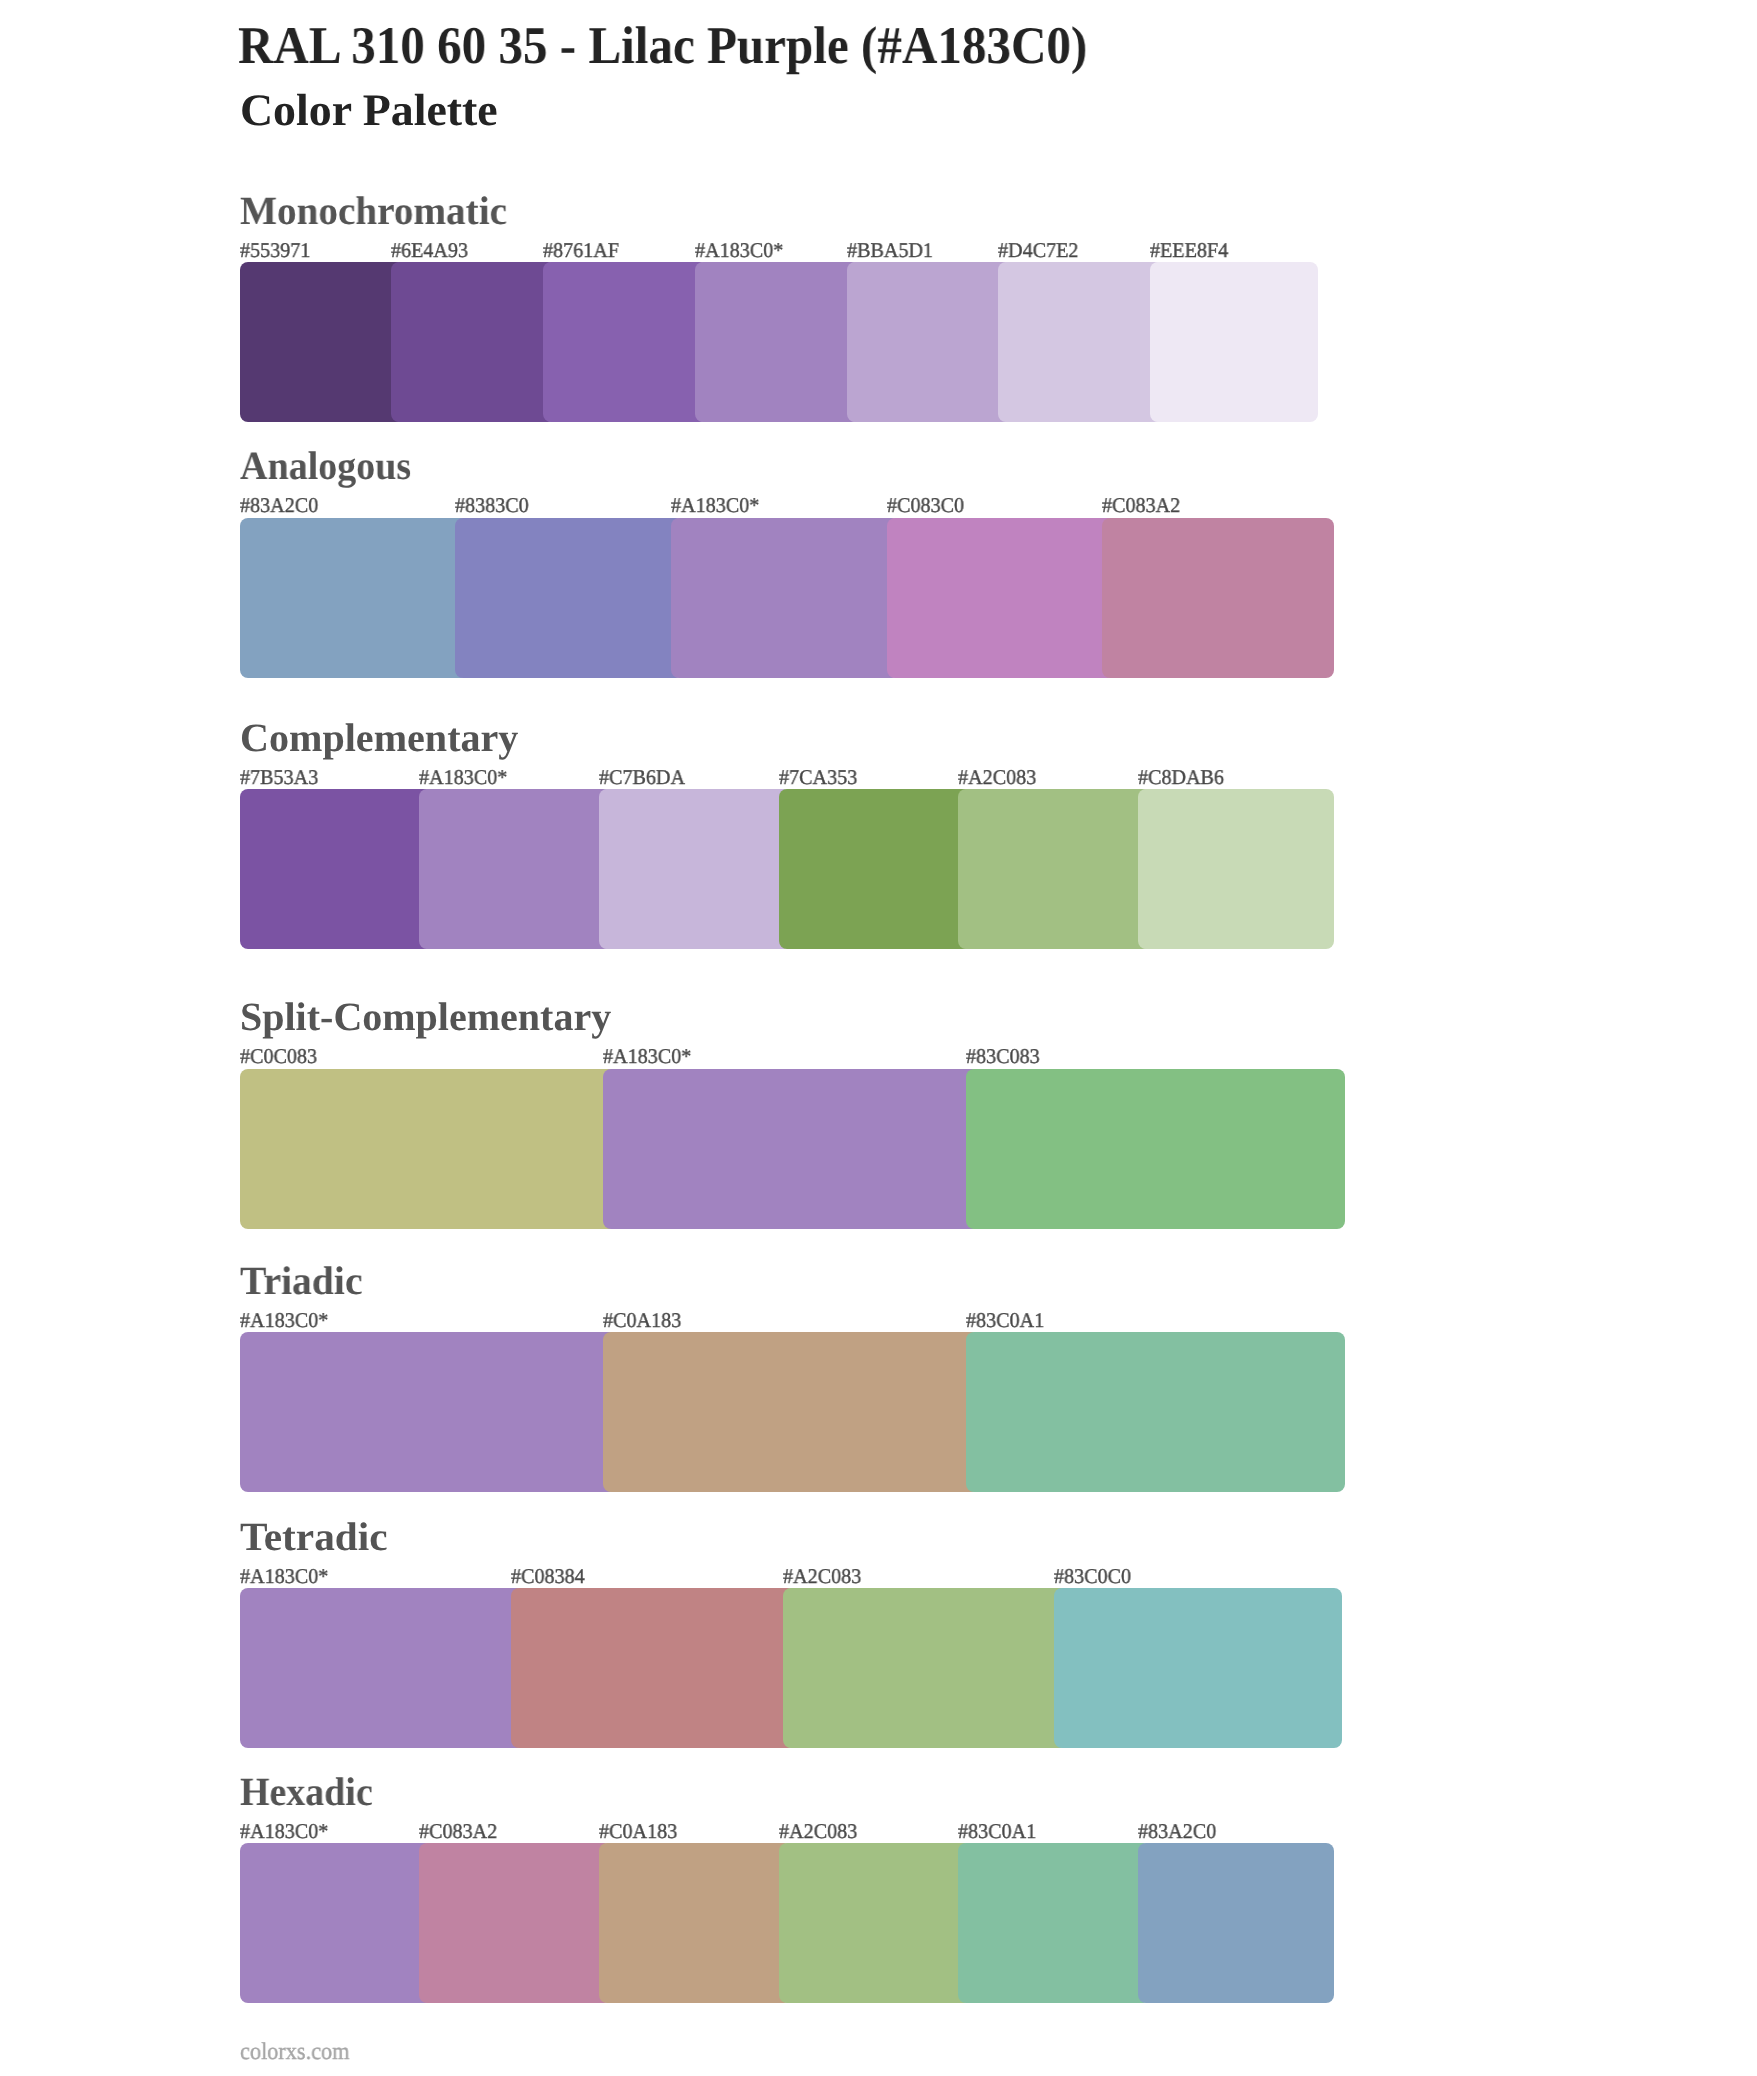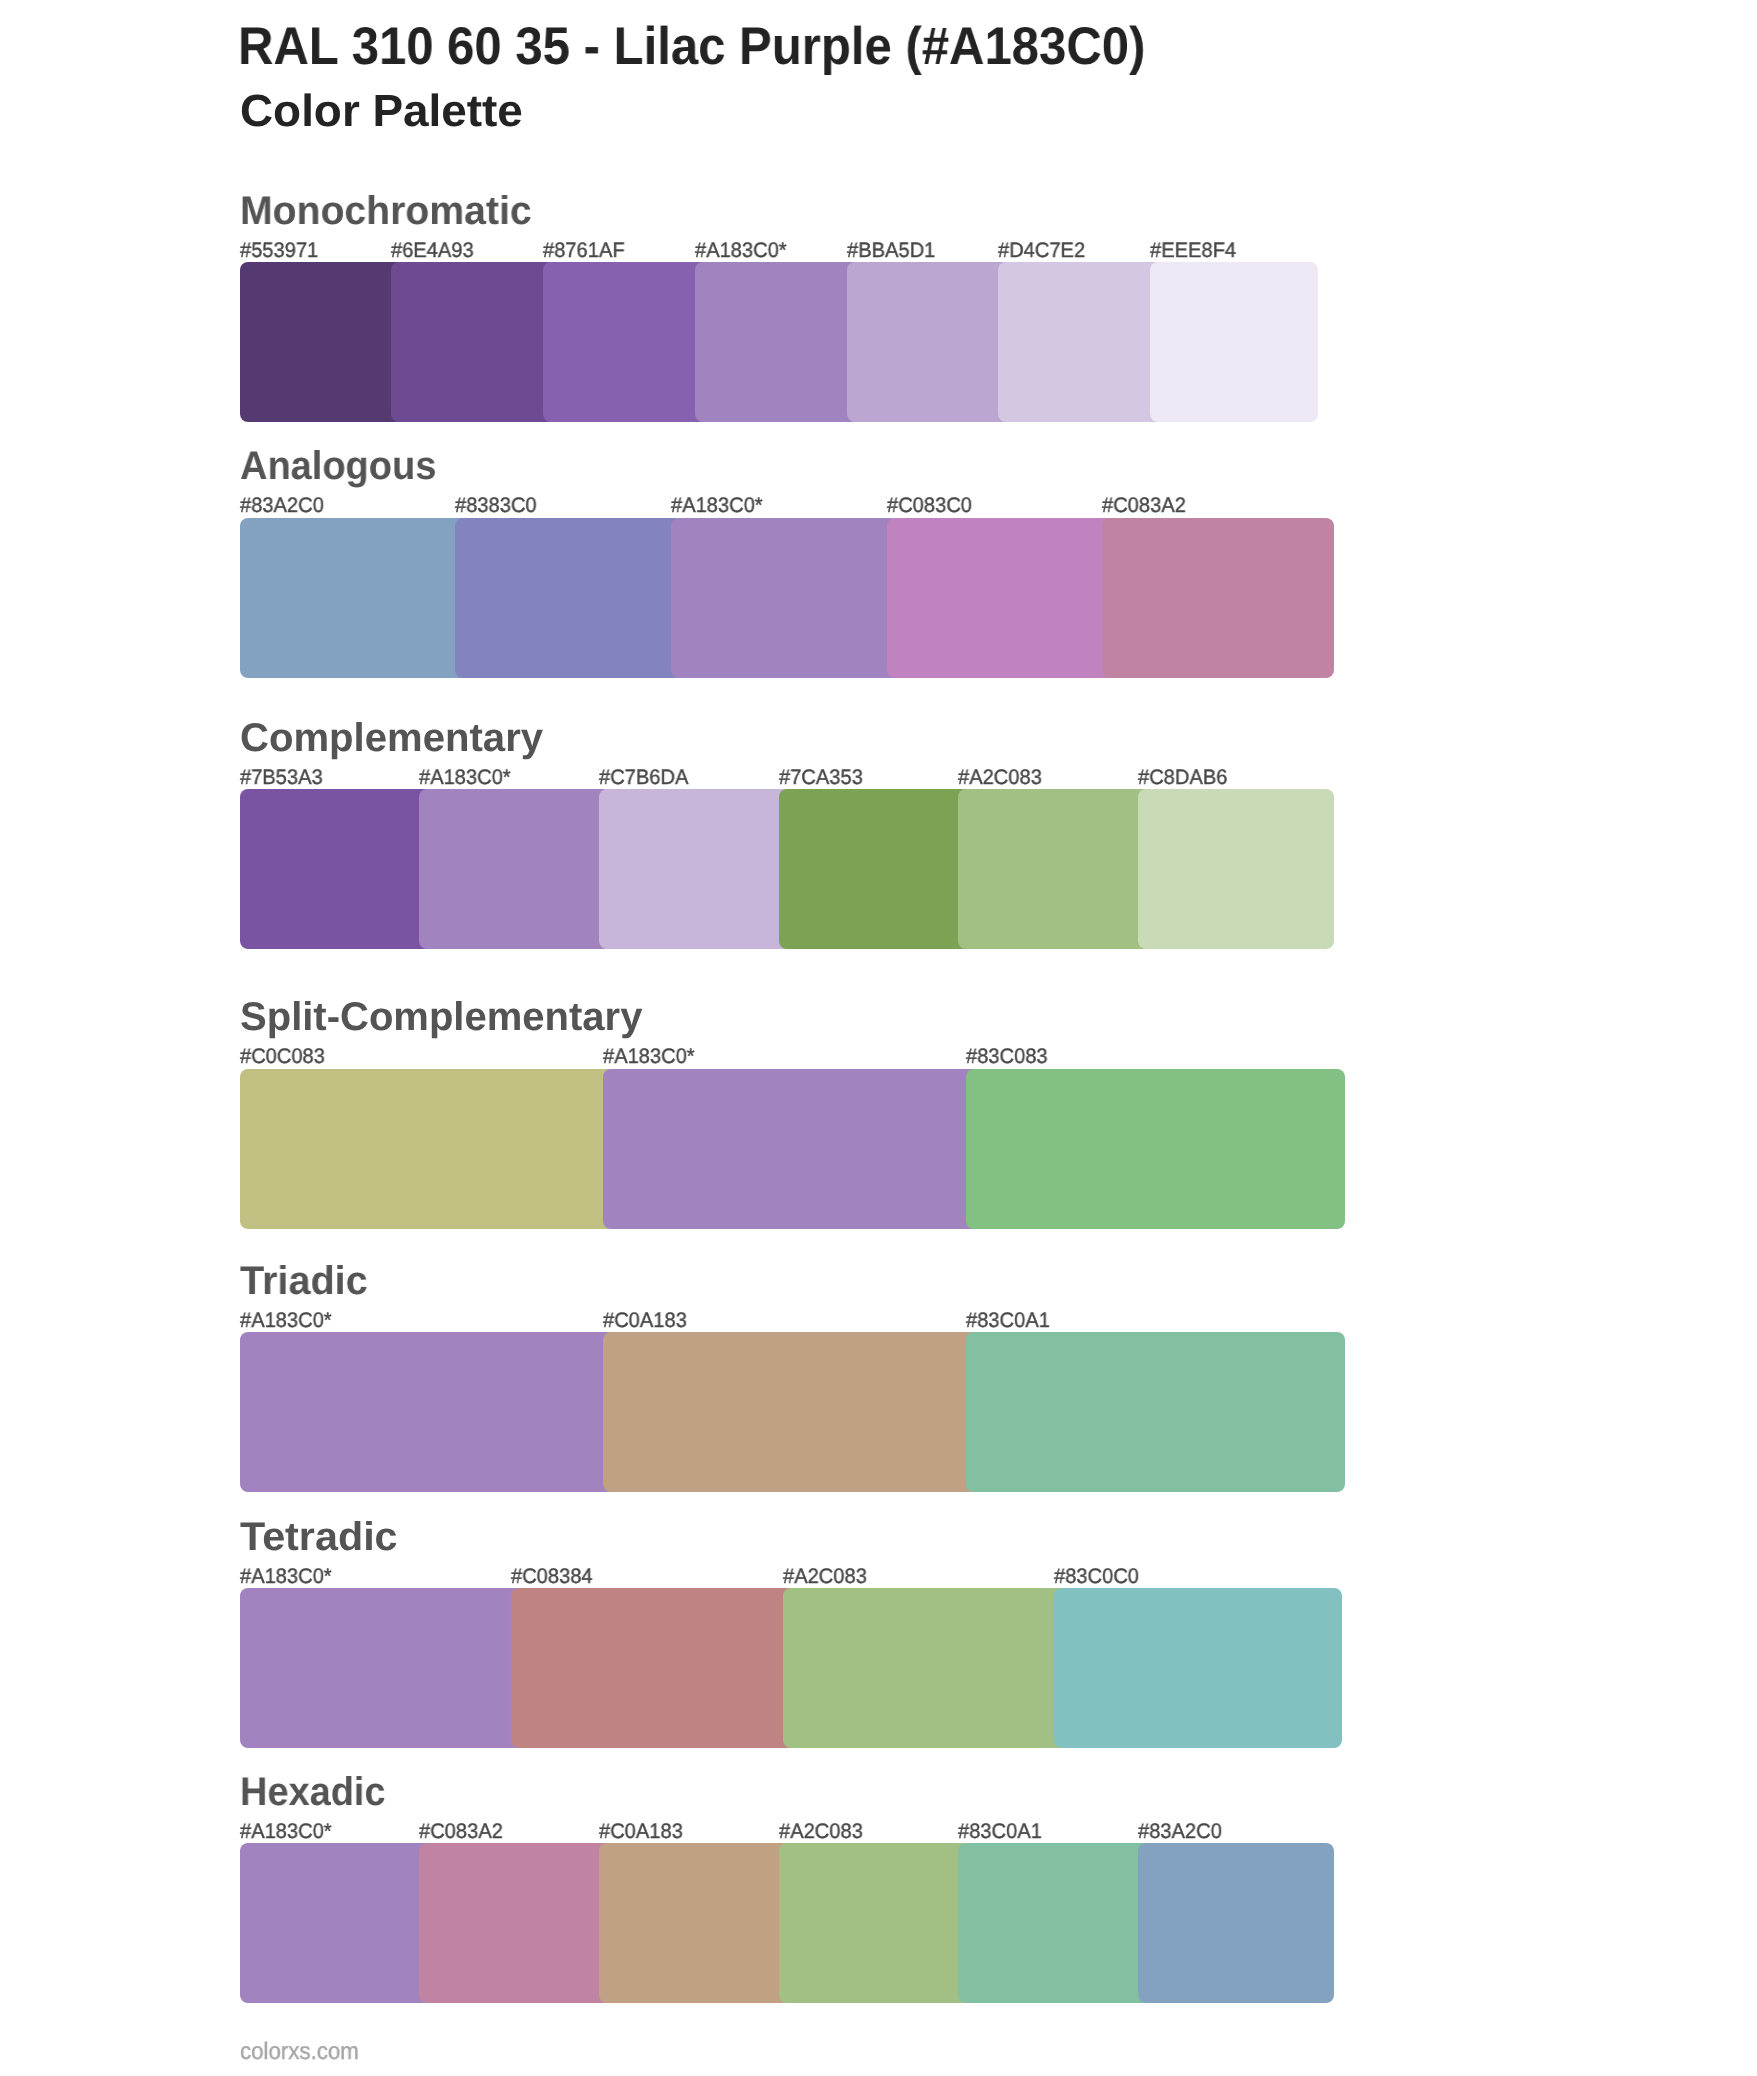--- a/index.html
+++ b/index.html
@@ -4,21 +4,21 @@
 <title>Color palette</title>
 <style>
   html, body { margin:0; padding:0; background:#ffffff; }
   body {
     width: 1757px; height: 2077px;
     font-family: "Liberation Sans", sans-serif;
     -webkit-font-smoothing: antialiased;
     text-rendering: geometricPrecision;
     overflow: hidden;
   }
-  .page { position:relative; width:1415px; height:2077px; background:#ffffff; }
+  .page { position:relative; width:1415px; height:2077px; background:#ffffff;font-family:Liberation Serif, serif; }
 
   .title, .subtitle, .sec-title, .hexlbl, .footer {
     position:absolute; margin:0; padding:0;
     line-height:1; white-space:nowrap; transform-origin:0 50%;
     
     will-change: transform; backface-visibility: hidden;
   }
   .title    { left:238px; font-size:53px; font-weight:700; color:#232323; }
   .subtitle { left:240px; font-size:45px;   font-weight:700; color:#232323; }
   .sec-title{ left:240px; font-size:40px; font-weight:700; color:#545454; }

